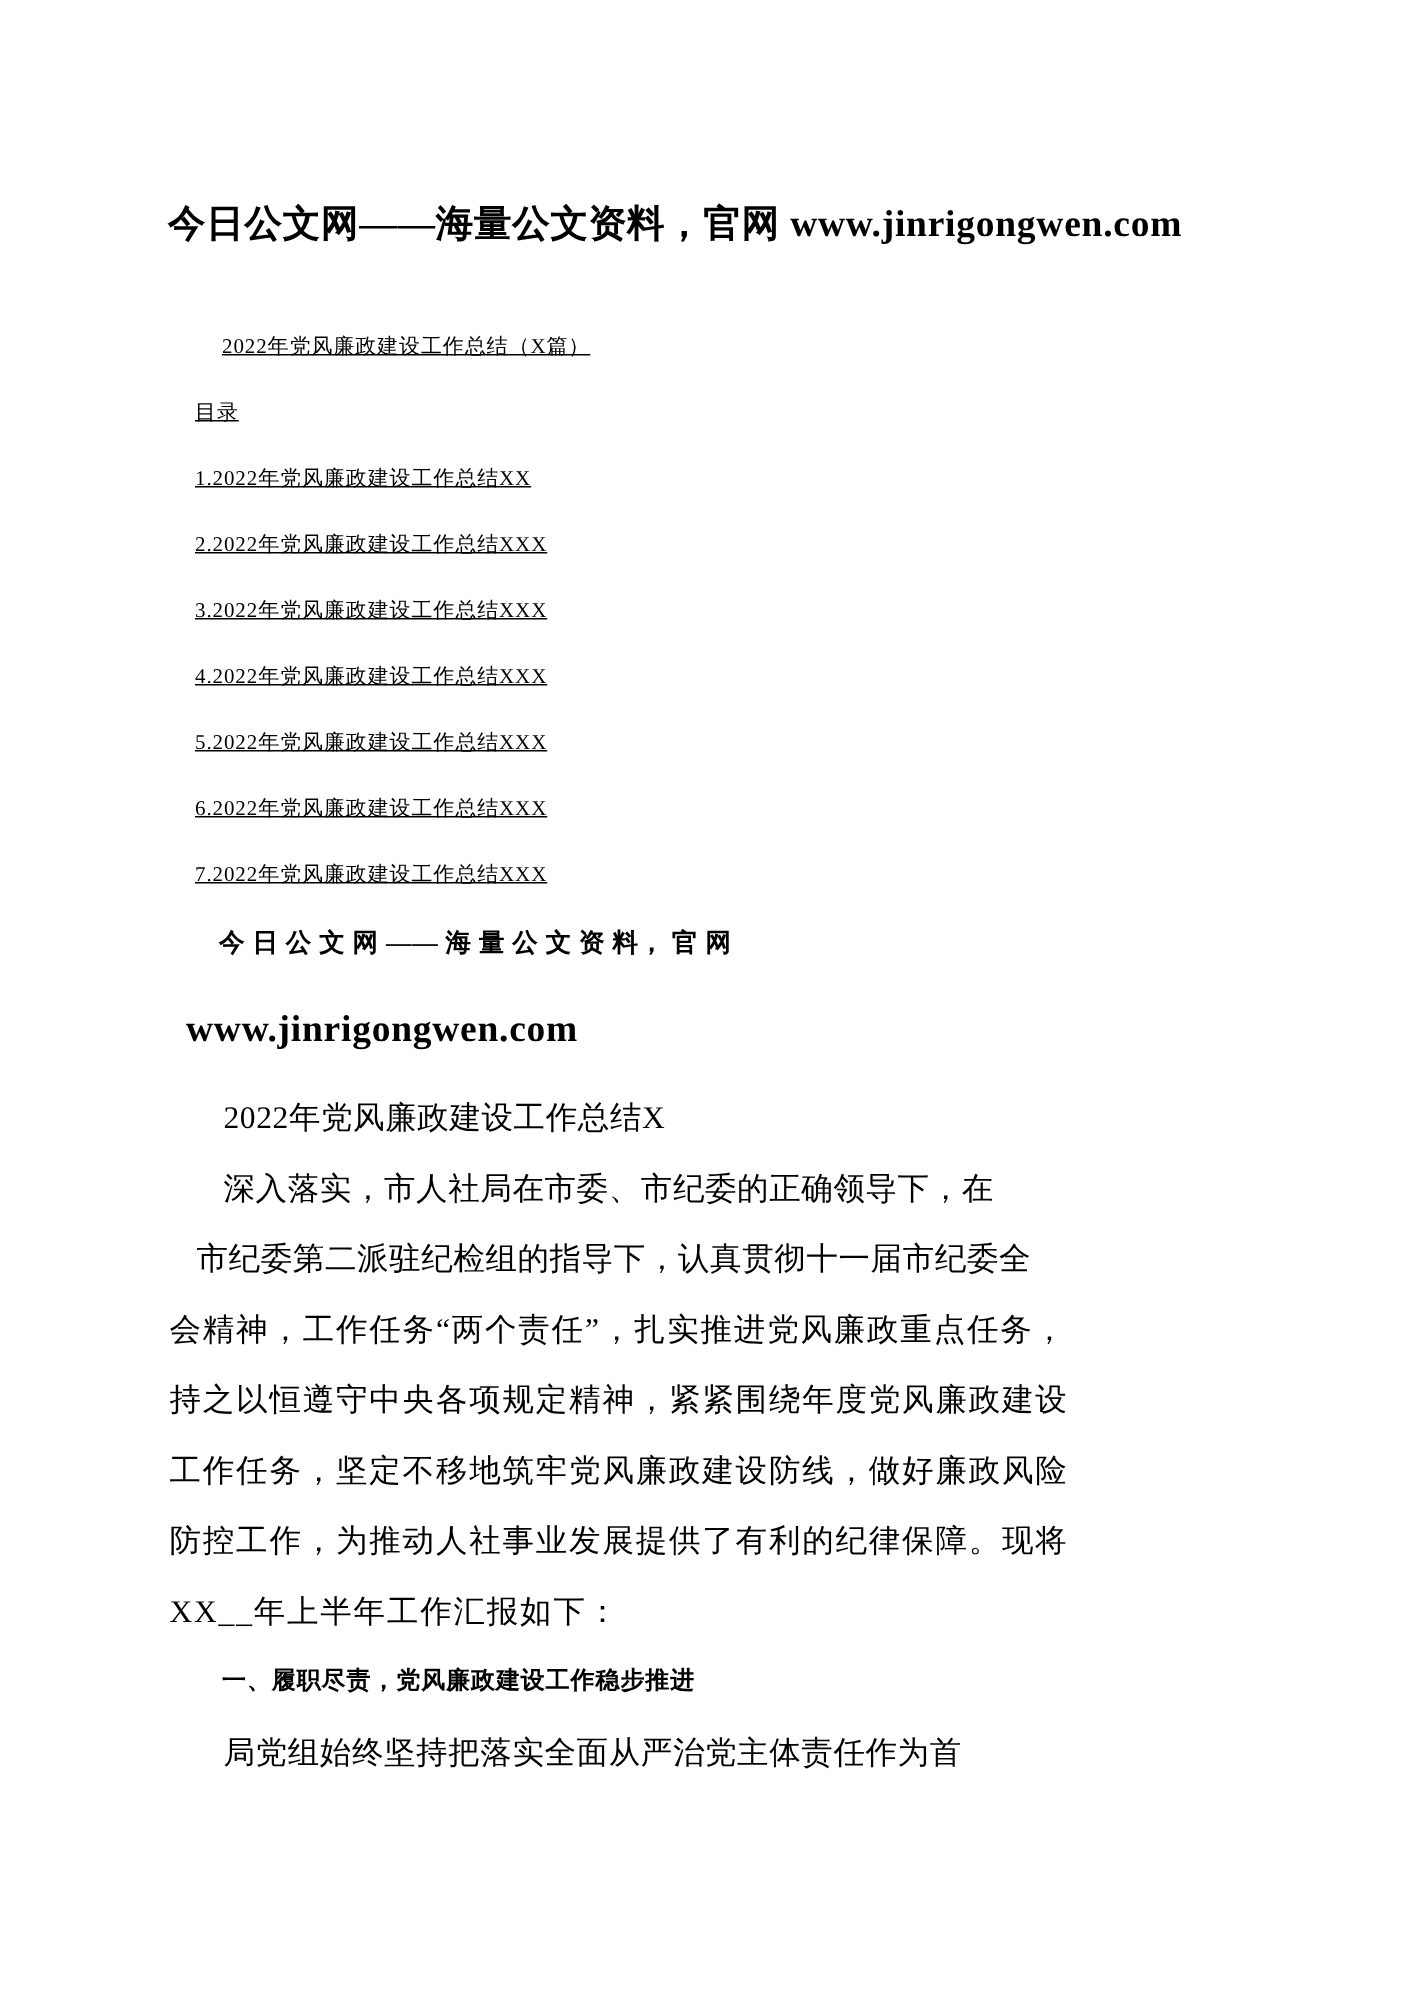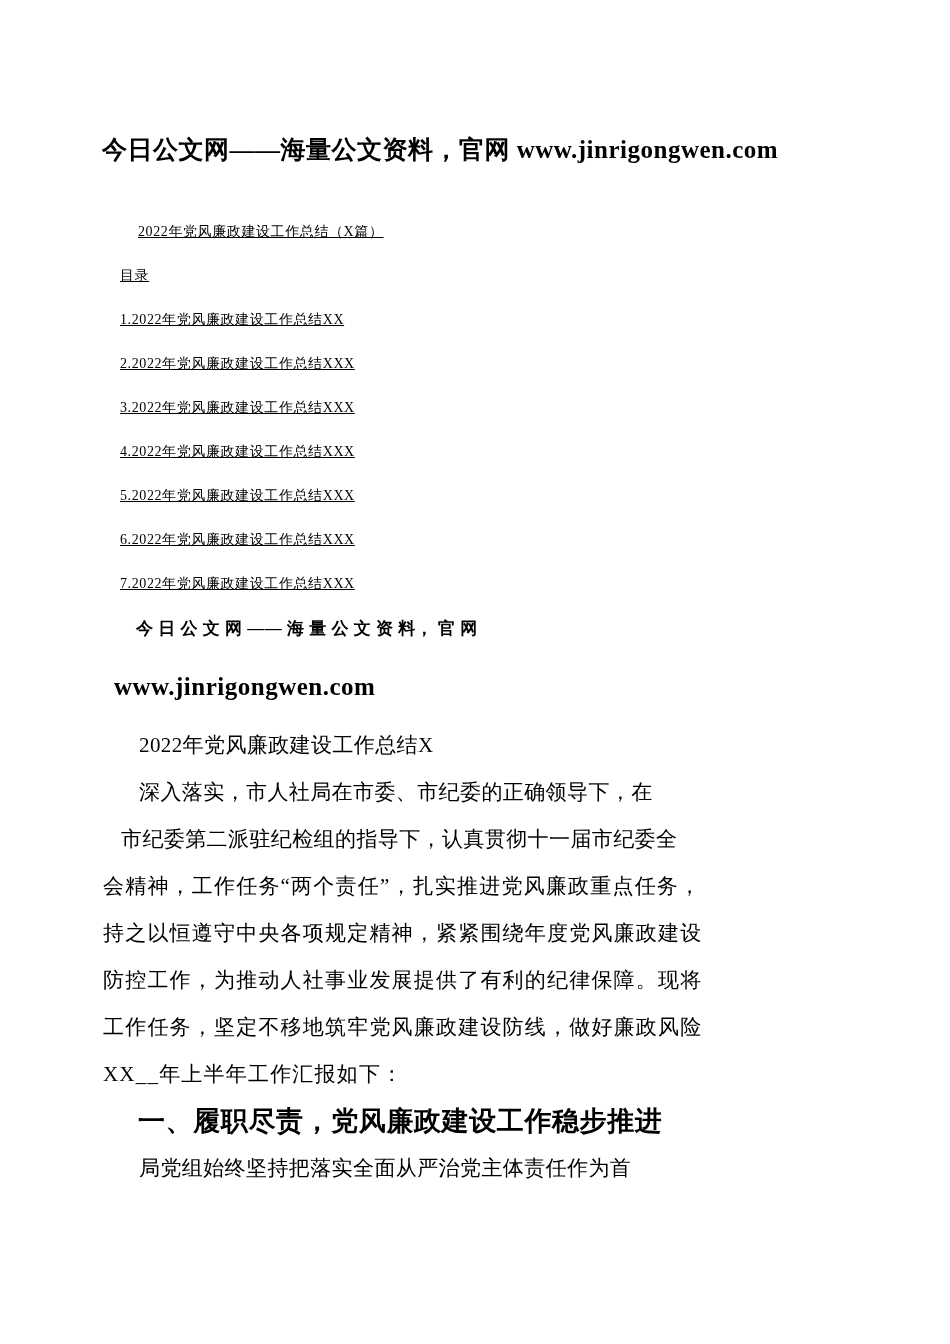--- a/index.html
+++ b/index.html
@@ -13,21 +13,21 @@
     background: #ffffff;
     position: relative;
     box-sizing: border-box;
     padding: 0;
     overflow: hidden;
     font-family: "Liberation Serif", "DejaVu Serif", serif;
     color: #000000;
   }
   .content {
     position: absolute;
-    left: 102px;
+    left: 112px;
     top: 130px;
     width: 714px;
   }
   .doc-header {
     font-family: "Liberation Serif", "DejaVu Serif", serif;
     font-weight: bold;
     font-size: 25px;
     line-height: 40px;
     letter-spacing: 0.5px;
     margin: 0 0 40px 0;
@@ -78,27 +78,27 @@
     line-height: 46px;
     letter-spacing: 0.4px;
     margin: 1px;
     white-space: nowrap;
   }
   .para.justify {
     letter-spacing: 1.2px;
   }
   .section-heading {
     font-weight: bold;
-    font-size: 27px;
+    font-size: 16px;
     line-height: 46px;
     letter-spacing: 0.6px;
     margin: 0;
     padding-left: 36px;
     white-space: nowrap;
-    font-family: Liberation Serif, serif;
+    font-family: Liberation Mono, monospace;
   }
 </style>
 </head>
 <body>
 
 <div class="page">
   <div class="content">
 
     <div class="doc-header">今日公文网——海量公文资料，官网 www.jinrigongwen.com</div>
 
@@ -116,22 +116,22 @@
 
     <div class="banner banner-line1">今 日 公 文 网 —— 海 量 公 文 资 料， 官 网</div>
     <div class="banner banner-line2">www.jinrigongwen.com</div>
 
     <div class="para indent1">2022年党风廉政建设工作总结X</div>
 
     <div class="para indent1">深入落实，市人社局在市委、市纪委的正确领导下，在</div>
     <div class="para indent-small">市纪委第二派驻纪检组的指导下，认真贯彻十一届市纪委全</div>
     <div class="para justify">会精神，工作任务“两个责任”，扎实推进党风廉政重点任务，</div>
     <div class="para justify">持之以恒遵守中央各项规定精神，紧紧围绕年度党风廉政建设</div>
+    <div class="para justify">工作任务，坚定不移地筑牢党风廉政建设防线，做好廉政风险</div>
     <div class="para justify">防控工作，为推动人社事业发展提供了有利的纪律保障。现将</div>
-    <div class="para justify">工作任务，坚定不移地筑牢党风廉政建设防线，做好廉政风险</div>
     <div class="para justify">XX__年上半年工作汇报如下：</div>
 
     <div class="section-heading">一、履职尽责，党风廉政建设工作稳步推进</div>
 
     <div class="para indent1">局党组始终坚持把落实全面从严治党主体责任作为首</div>
 
   </div>
 </div>
 
 </body></html>

